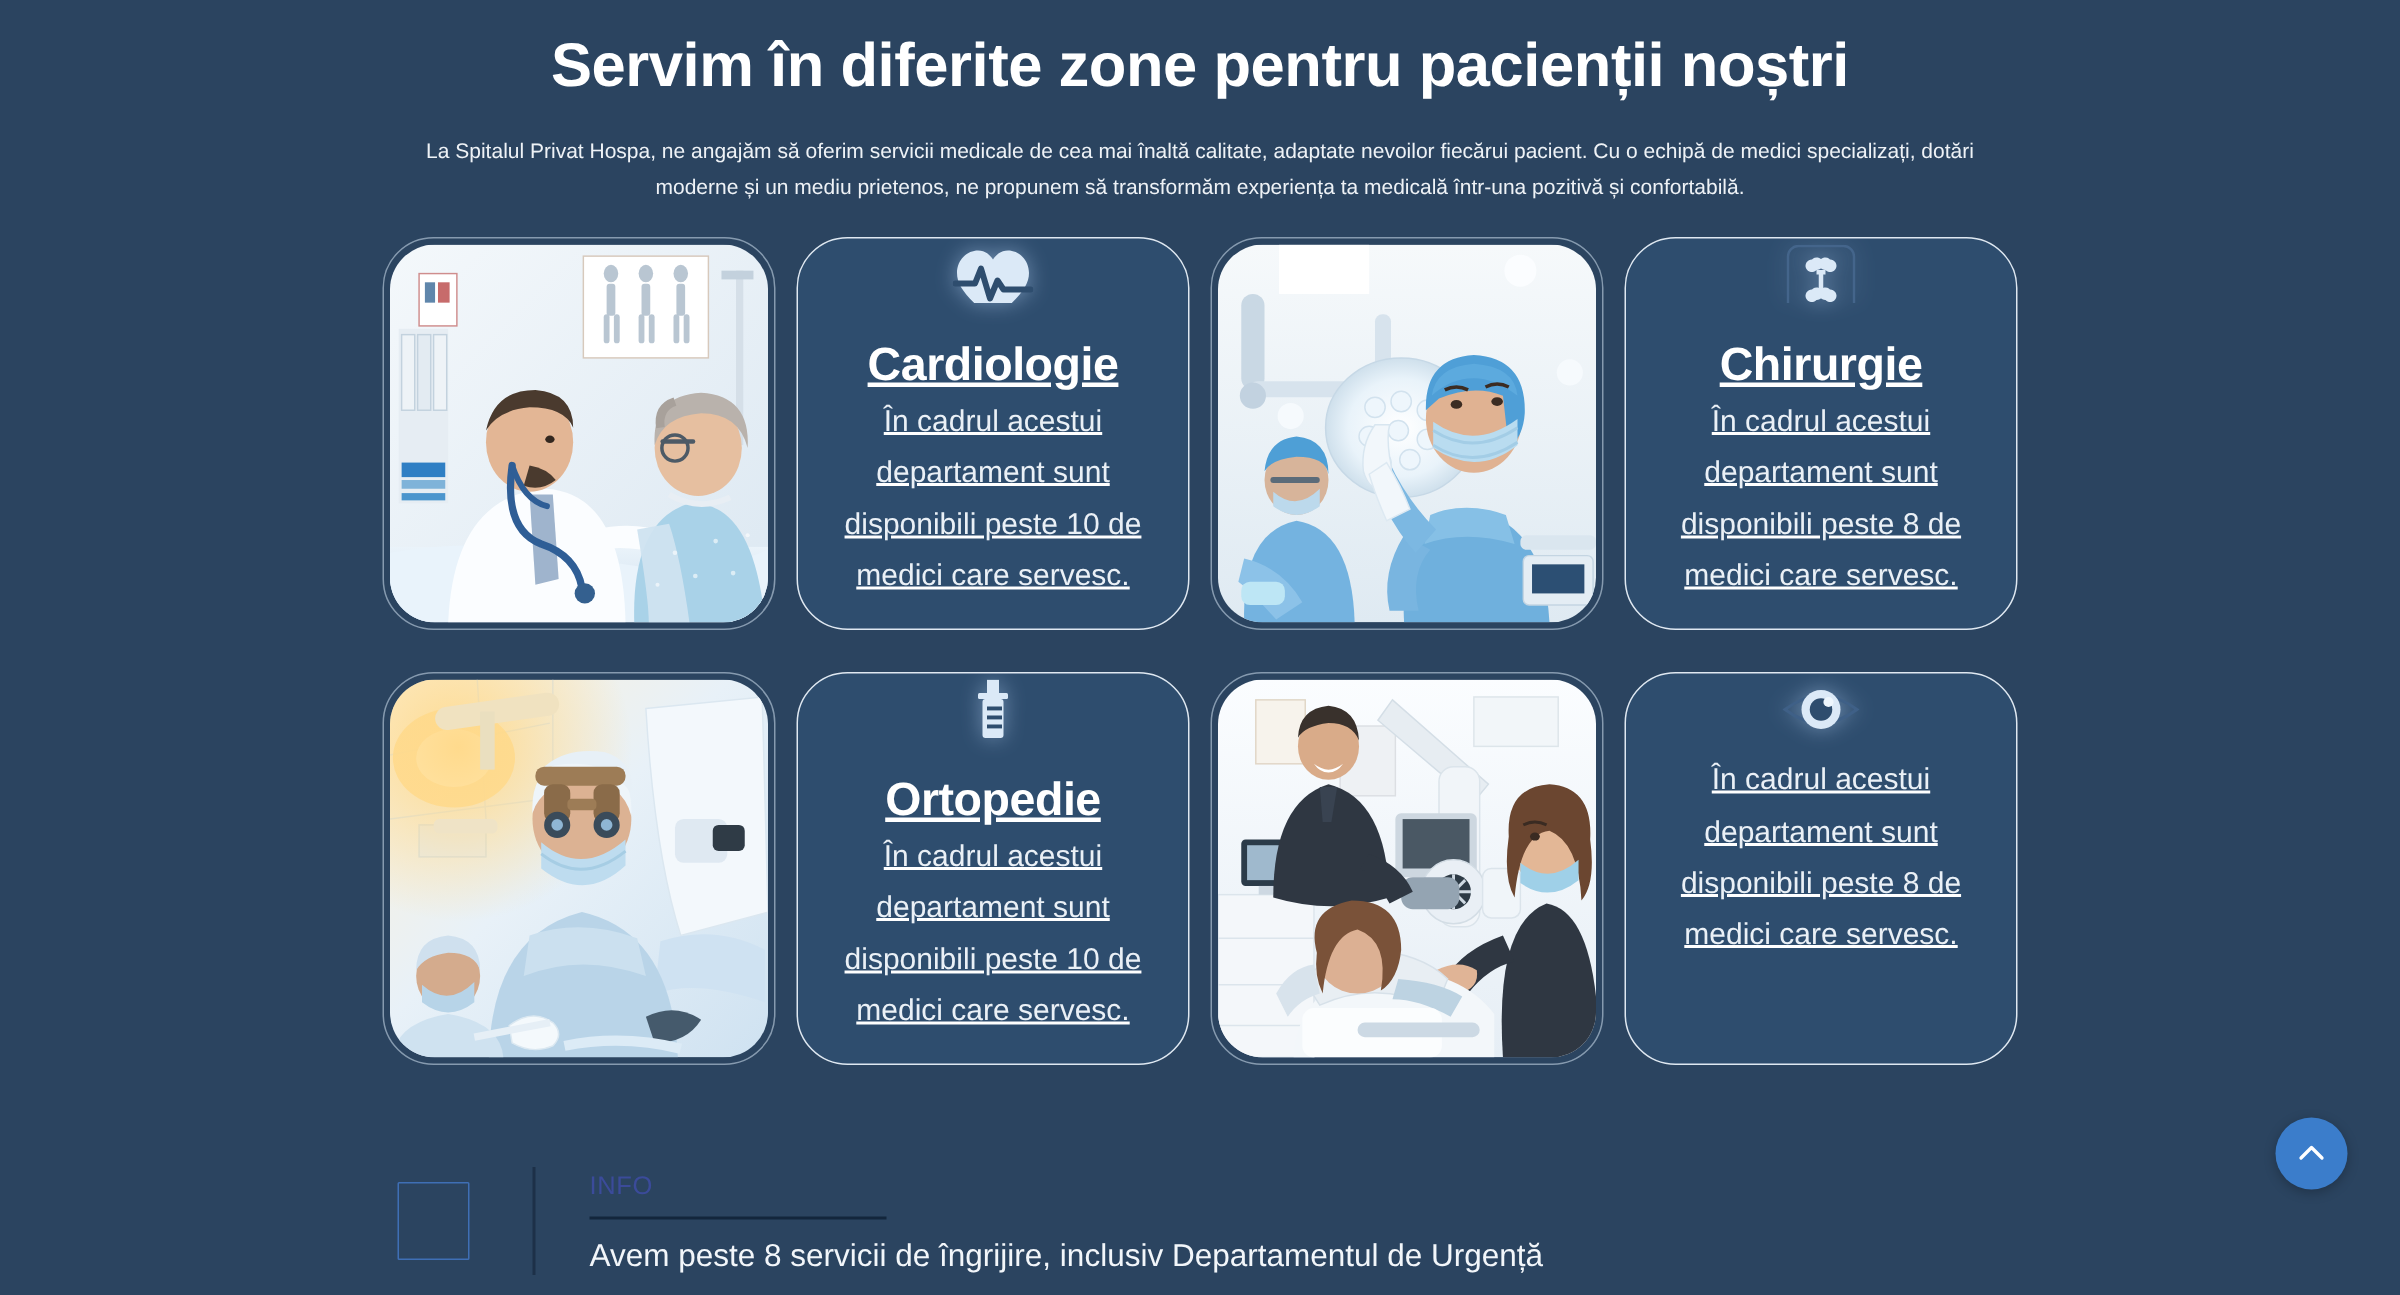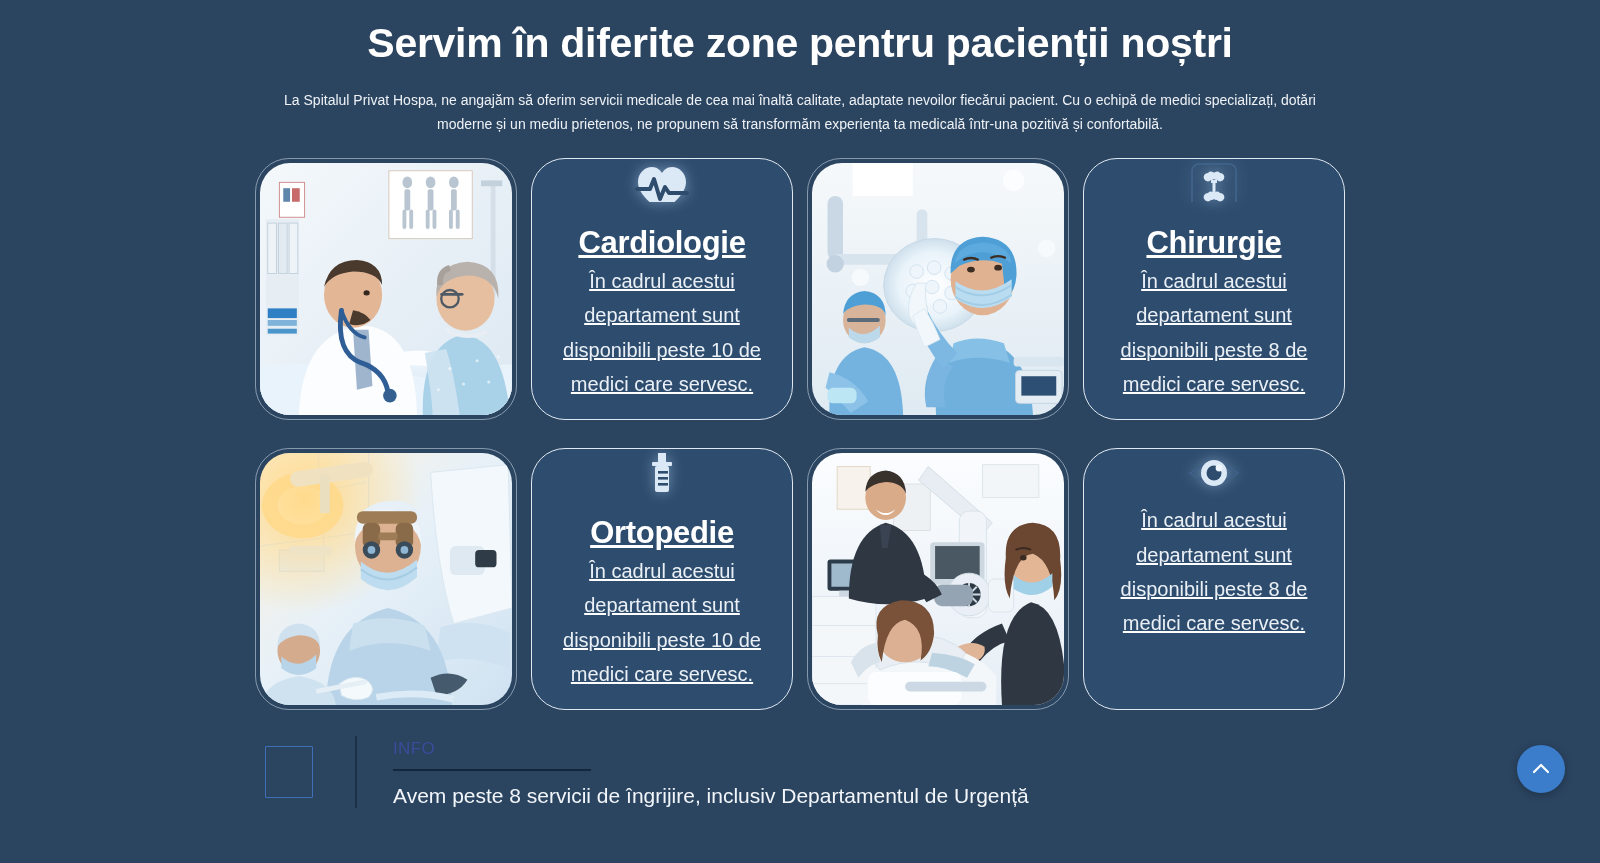--- a/index.html
+++ b/index.html
@@ -116,21 +116,21 @@
     line-height: 1.72;
     color: #eaf0f6;
     font-weight: 400;
     max-width: 232px;
   }
 
   
   .info-strip {
     position: absolute;
     left: 265px;
-    top: 736px;
+    top: 778px;
     display: flex;
     align-items: stretch;
     gap: 16px;
   }
 
   .info-square {
     width: 48px;
     height: 52px;
     border: 1.6px solid #3f6fb5;
     border-radius: 1px;

